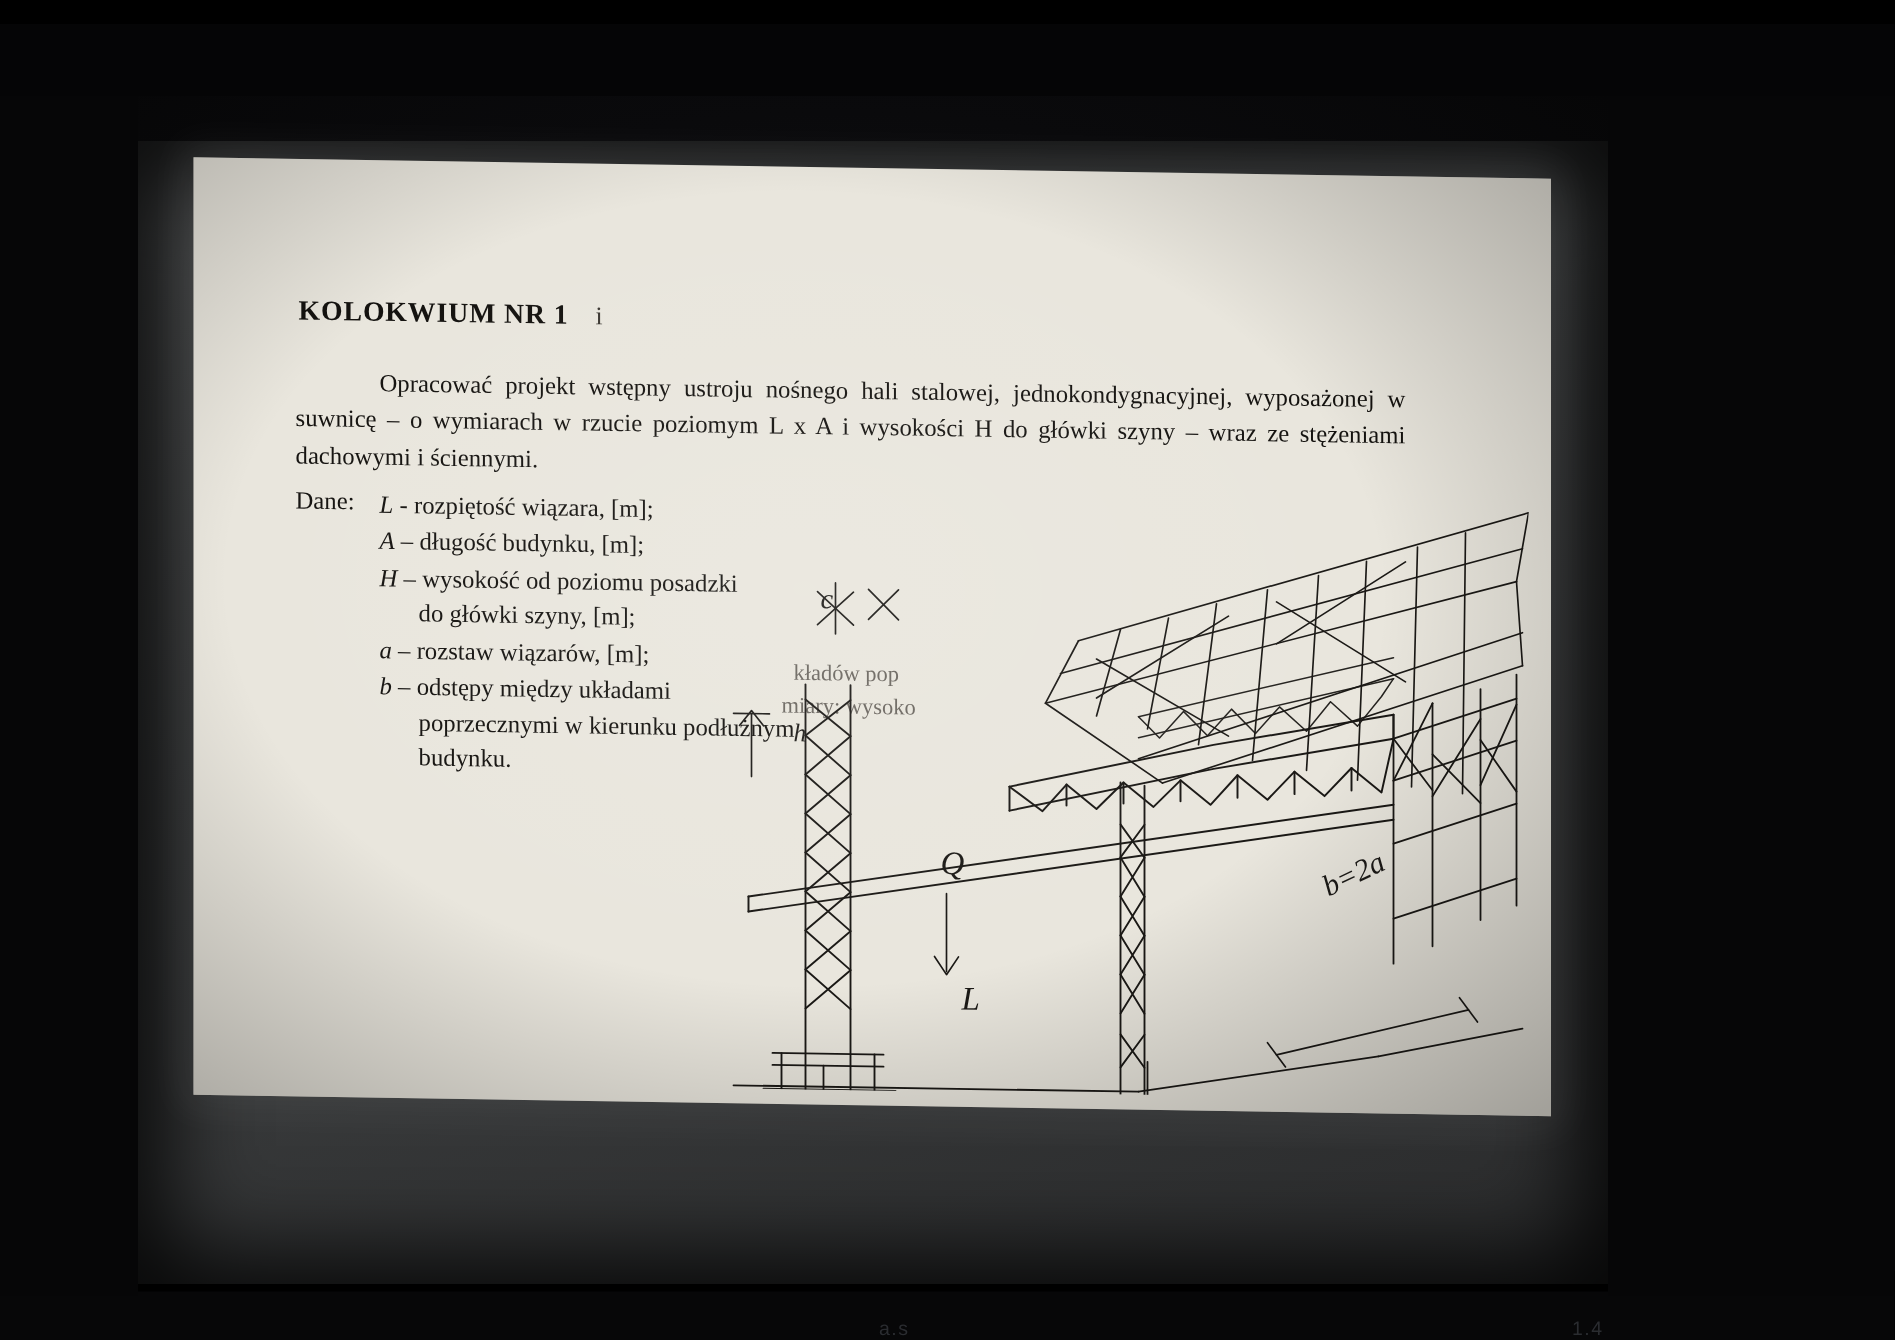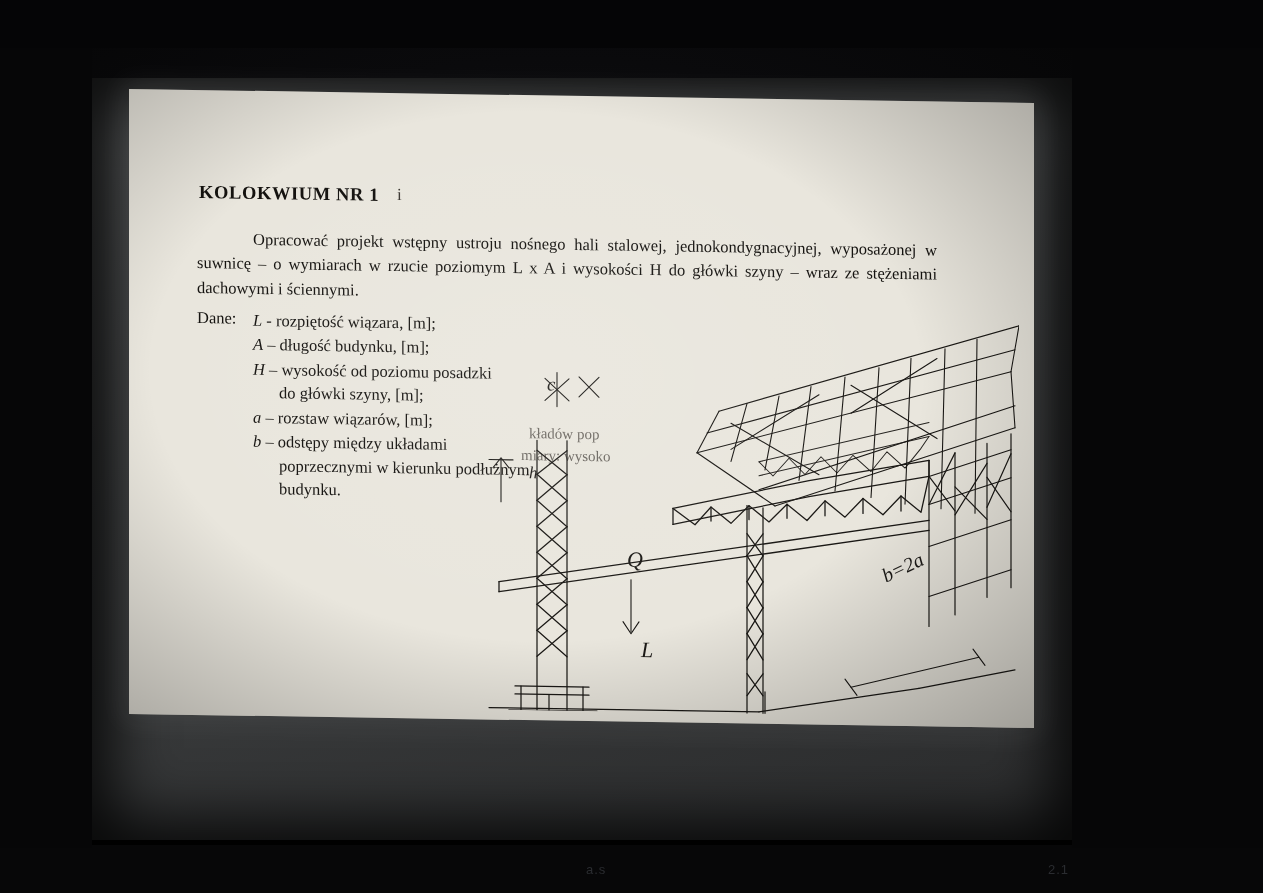--- a/index.html
+++ b/index.html
@@ -10,21 +10,21 @@
   body {
     width: 1263px;
     height: 893px;
     overflow: hidden;
     font-family: "Liberation Serif", serif;
   }
 
   
   #photo {
     position: absolute;
-    left: 0; top: 0;
+    left: 0; top: 16px;
     width: 1263px;
     height: 694px;
     background:
       radial-gradient(ellipse 900px 620px at 560px 400px, #15161a 0%, #0a0a0c 55%, #030303 100%);
   }
 
   
   .room-band {
     position: absolute;
     background: #0b0c0e;
@@ -169,21 +169,21 @@
 <body>
 
 <div id="photo">
 
   <div class="room-band" style="left:0;top:0;width:1263px;height:48px;background:#050506;"></div>
   <div class="room-band" style="left:0;top:845px;width:1263px;height:48px;background:#070708;"></div>
   <div class="silhouette" style="left:0;top:48px;width:92px;height:800px;background:#060607;"></div>
   <div class="silhouette" style="left:1072px;top:48px;width:191px;height:800px;background:#060607;"></div>
 
   <div class="room-dim-text" style="left:586px;top:862px;">a.s</div>
-  <div class="room-dim-text" style="left:1048px;top:862px;">2.1</div>
+  <div class="room-dim-text" style="left:1048px;top:862px;">1.4</div>
 
   <div id="screen-surface"></div>
 
   <div id="slide">
     <div class="slide-inner">
 
       <div id="slide-title">KOLOKWIUM NR 1</div>
       <div id="title-artifact">i</div>
 
       <div id="intro-paragraph">

